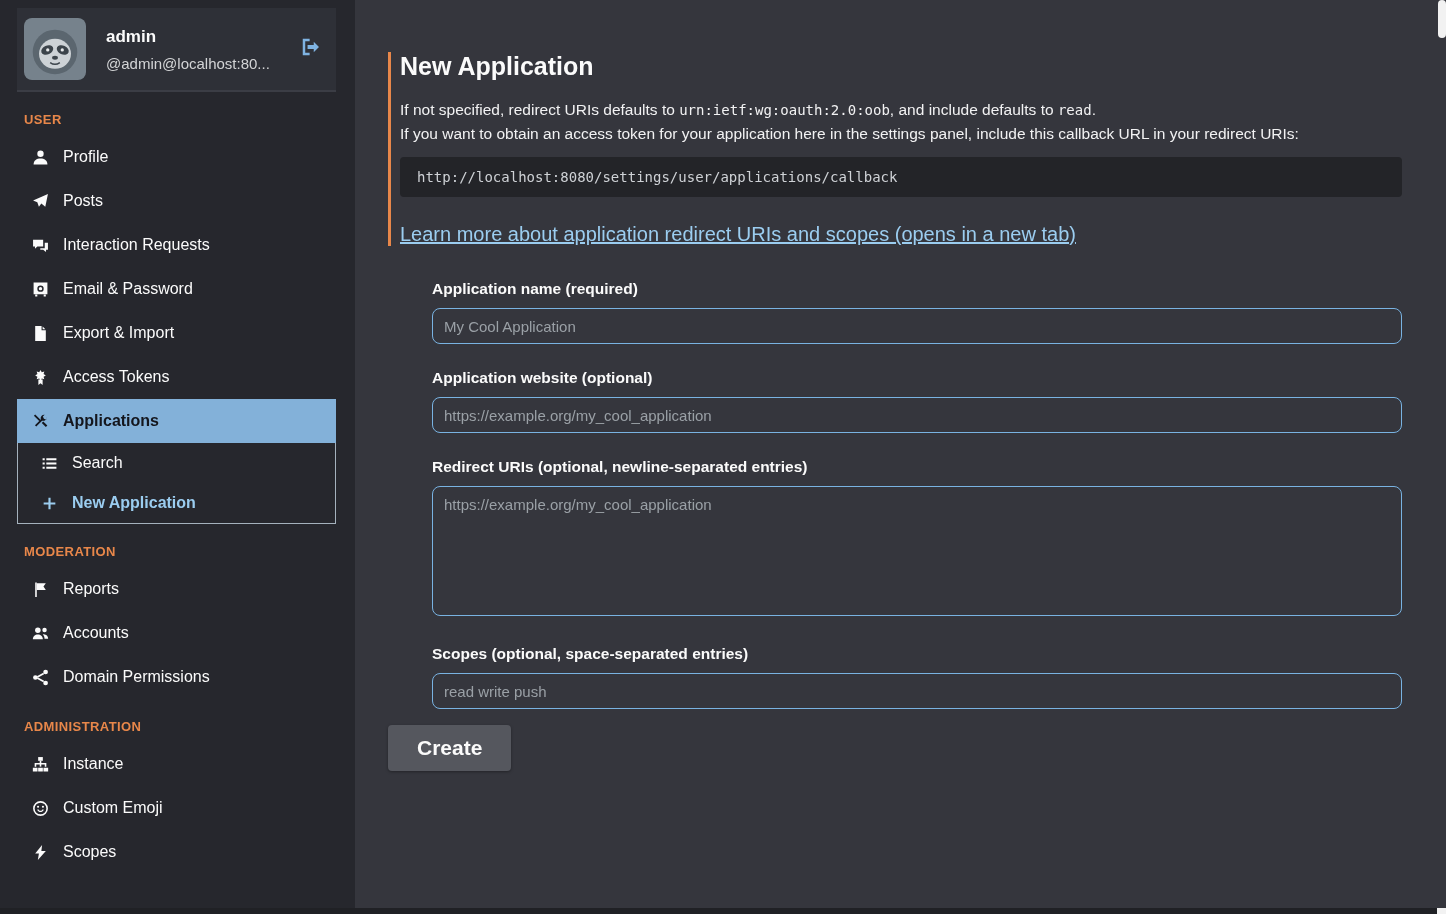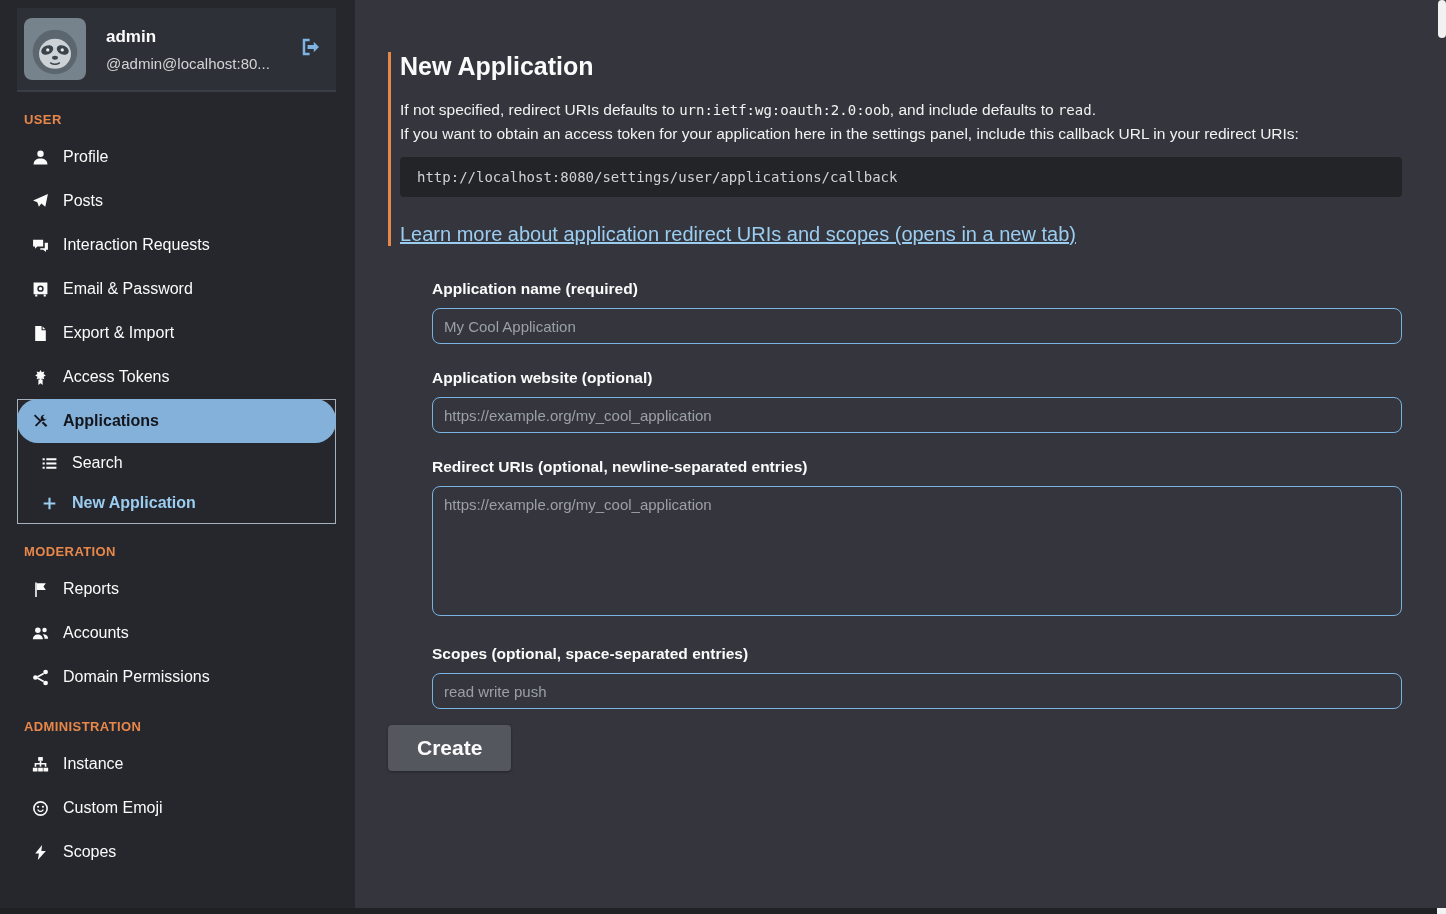--- a/index.html
+++ b/index.html
@@ -41,21 +41,21 @@
     padding:11px 8px 11px 14px;
     font-size:16px; color:#fbfbfb; cursor:pointer;
     line-height:22px;
   }
   .icon { width:19px; display:inline-flex; justify-content:center; flex:0 0 19px; }
   .icon svg { width:17px; height:17px; fill:currentColor; }
   .nav-item.active {
     background:#83b1d9; color:#14161d; font-weight:bold;
   }
   .nav-group { border:1px solid #a5b2bd; }
-  .nav-group .nav-item.active { margin:-1px -1px 0 -1px;border-radius:21px; }
+  .nav-group .nav-item.active { margin:-1px -1px 0 -1px; }
   .nav-item.sub { padding-left:22px; padding-top:9px; padding-bottom:9px; }
   .nav-item.sub.active-sub { color:#9bcdf0; font-weight:bold; }
 
   
   .main {
     flex:1; background:#35363d; overflow:hidden;
     padding:52px 0 0 33px;
   }
   .content { width:1014px; }
   .intro {

